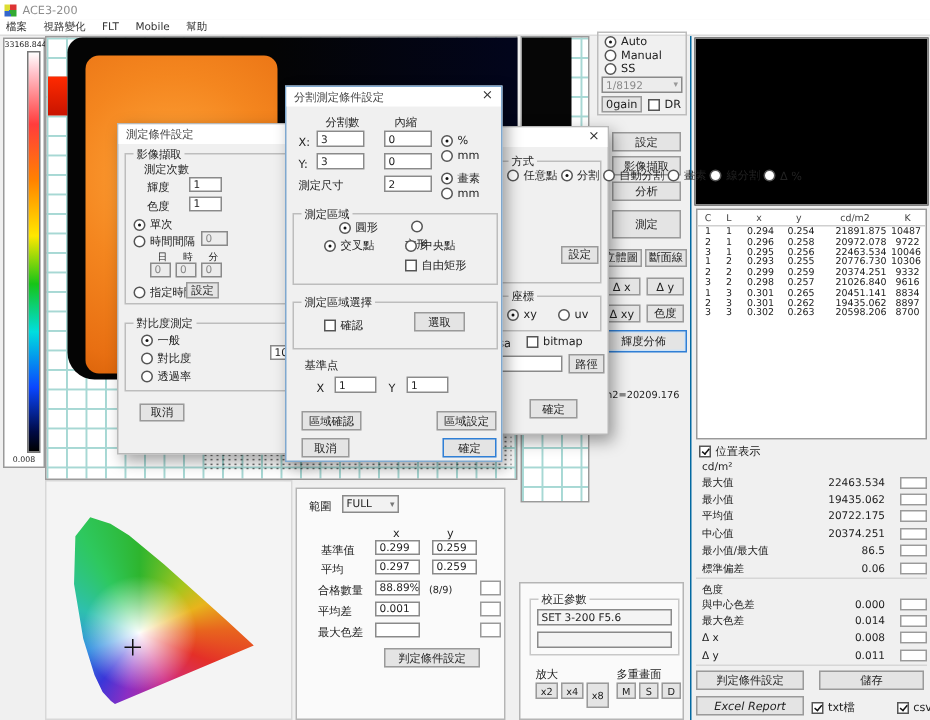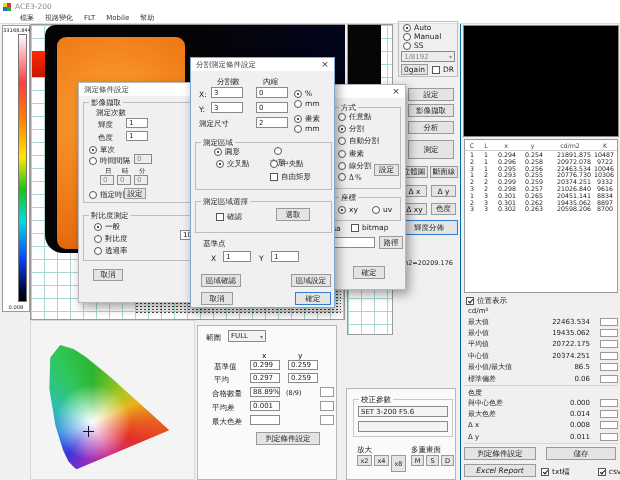--- a/index.html
+++ b/index.html
@@ -51,21 +51,21 @@
   .fchecks .check { position:static; }
 </style>
 </head>
 <body>
 
 <div class="abs" style="left:0;top:0;width:620px;height:13px;background:#fff;display:flex;align-items:center;gap:4px;padding:0 3px;">
   <span style="width:8px;height:8px;flex:none;background:conic-gradient(#d33 0 25%,#3a3 0 50%,#36c 0 75%,#dd3 0);"></span>
   <span style="color:#8d8d8d;font-size:7.5px;">ACE3-200</span>
 </div>
 
-<div class="abs" style="left:0;top:13px;width:620px;height:11px;background:#fff;border-bottom:1px solid #dcdcdc;display:flex;align-items:center;gap:11px;padding:0 20px;font-size:7px;color:#333;">
+<div class="abs" style="left:0;top:13px;width:620px;height:11px;background:#fff;border-bottom:1px solid #dcdcdc;display:flex;align-items:center;gap:11px;padding:0 4px;font-size:7px;color:#333;">
 
 <span>檔案</span>
     <span>視路變化</span>
     <span>FLT</span>
     <span>Mobile</span>
     <span>幫助</span>
   </div>
 
 <div class="panel" style="left:2px;top:25px;width:28px;height:287px;">
   <span class="abs" style="left:0;top:1px;width:100%;text-align:center;font-size:5.2px;">33168.844</span>
@@ -501,21 +501,21 @@
       <span>取消</span>
     </div>
 </div>
 
 <div class="dialog" style="left:250px;top:84px;width:156px;height:206px;border-color:#b8b8b8;z-index:11;">
   <div class="dtitle">
     <span class="dclose">×</span>
   </div>
   <div class="group" style="left:82px;top:22px;width:68px;height:82px;">
     <span class="glabel">方式</span>
-    <div class="abs" style="left:4px;top:4px;display:flex;flex-direction:column;gap:2.2px;font-family:Liberation Serif, serif;">
+    <div class="abs" style="left:4px;top:4px;display:flex;flex-direction:row;gap:2.2px;">
 
         <span class="radio" style="position:static;">
           <i></i>
           <span>任意點</span>
         </span>
 
         <span class="radio on" style="position:static;">
           <i></i>
           <span>分割</span>
         </span>
@@ -606,21 +606,21 @@
       <i></i>
       <span>畫素</span>
     </span>
   <span class="radio" style="left:103px;top:66px;">
       <i></i>
       <span>mm</span>
     </span>
 
   <div class="group" style="left:4px;top:84px;width:137px;height:48px;">
     <span class="glabel">測定區域</span>
-    <span class="radio on" style="left:8px;top:4px;padding-left:10px;">
+    <span class="radio on" style="left:20px;top:4px;padding-left:10px;">
         <i></i>
         <span>圓形</span>
       </span>
     <span class="radio" style="left:74px;top:4px;flex-direction:column;">
         <i></i>
         <span>方形</span>
       </span>
     <span class="radio on" style="left:20px;top:16px;">
         <i></i>
         <span>交叉點</span>

